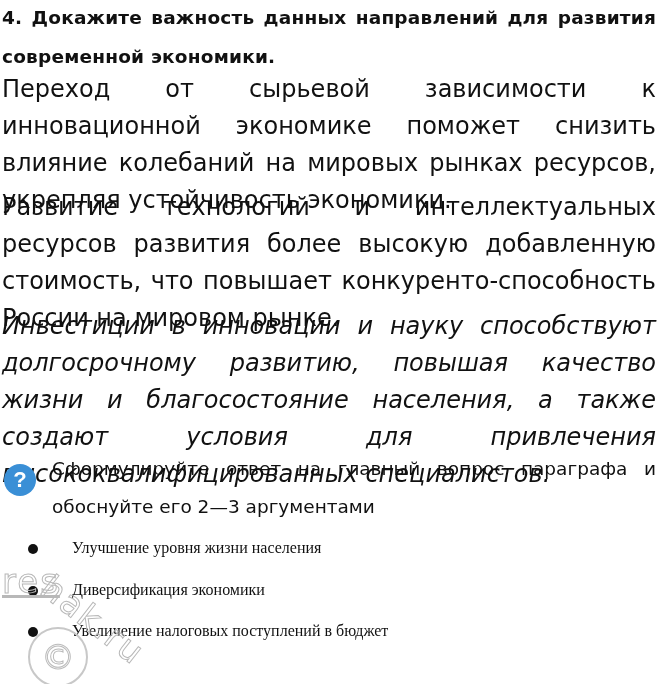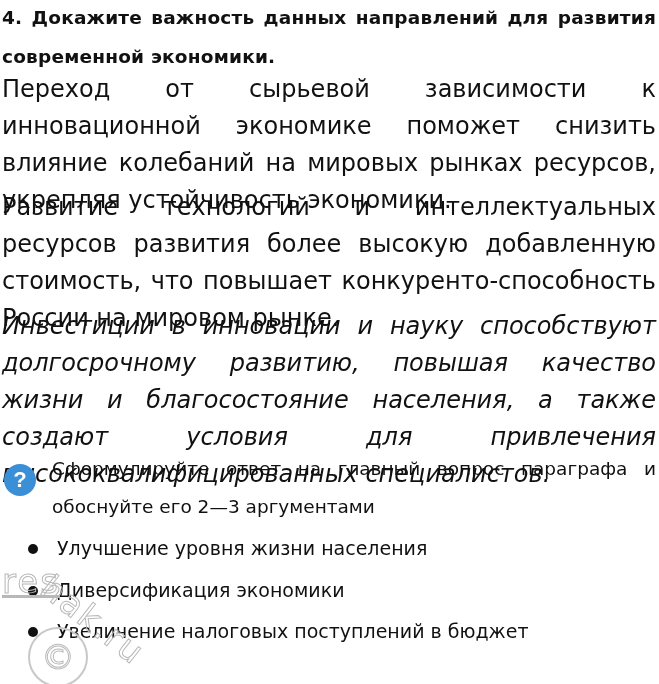--- a/index.html
+++ b/index.html
@@ -25,22 +25,23 @@
     font-weight: bold; font-size: 22px; line-height: 32px; text-align: center;
     font-family: "Liberation Sans", sans-serif;
   }
   .q-text {
     position: absolute; left: 52px; top: 0; width: 604px;
     font-weight: normal; font-size: 18.5px; line-height: 38px;
     text-align: justify; text-align-last: left;
   }
   .answers { position: absolute; left: 0; top: 530px; width: 659px; margin: 0; padding: 0; list-style: none; }
   .answers li {
-    position: relative; height: 41.5px; font-size: 19px; line-height: 36px;
-    padding-left: 57px;
+    position: relative; height: 41.5px; font-size: 16px; line-height: 36px;
+    padding-left: 72px;
+    font-family: Liberation Serif, serif;
   }
   .answers li .dot {
     position: absolute; left: 28px; top: 14px; width: 10px; height: 10px;
     border-radius: 50%; background: #111;
   }
   .watermark {
     position: absolute; left: 0; top: 555px; width: 160px; height: 130px;
     pointer-events: none; color: transparent;
     font-family: "DejaVu Sans", sans-serif;
   }

